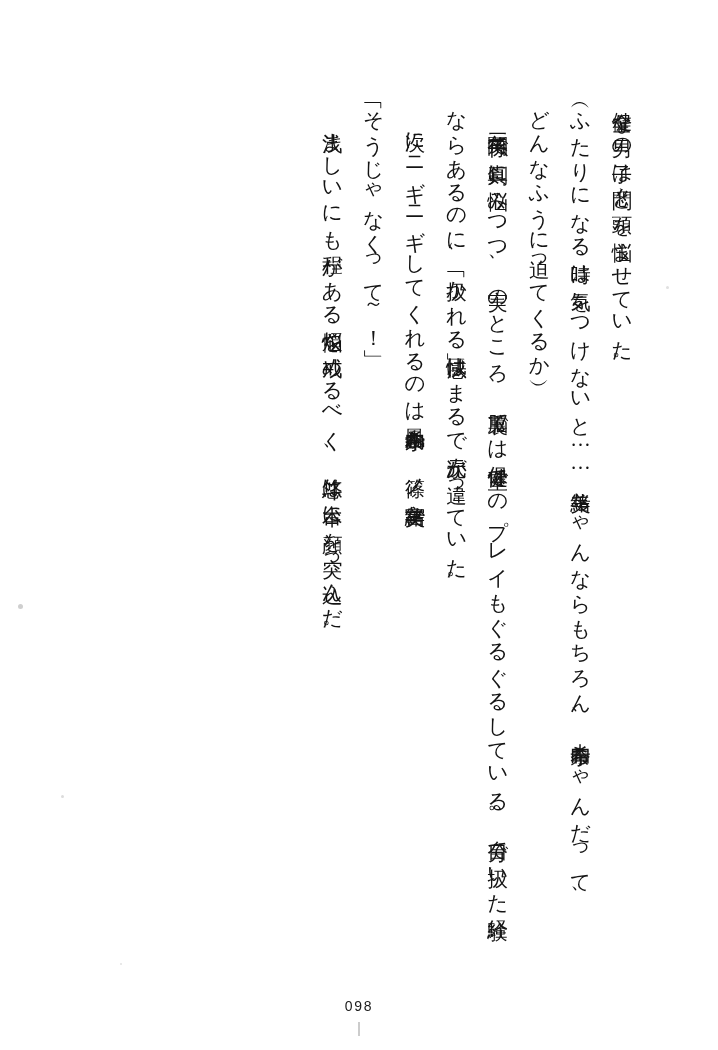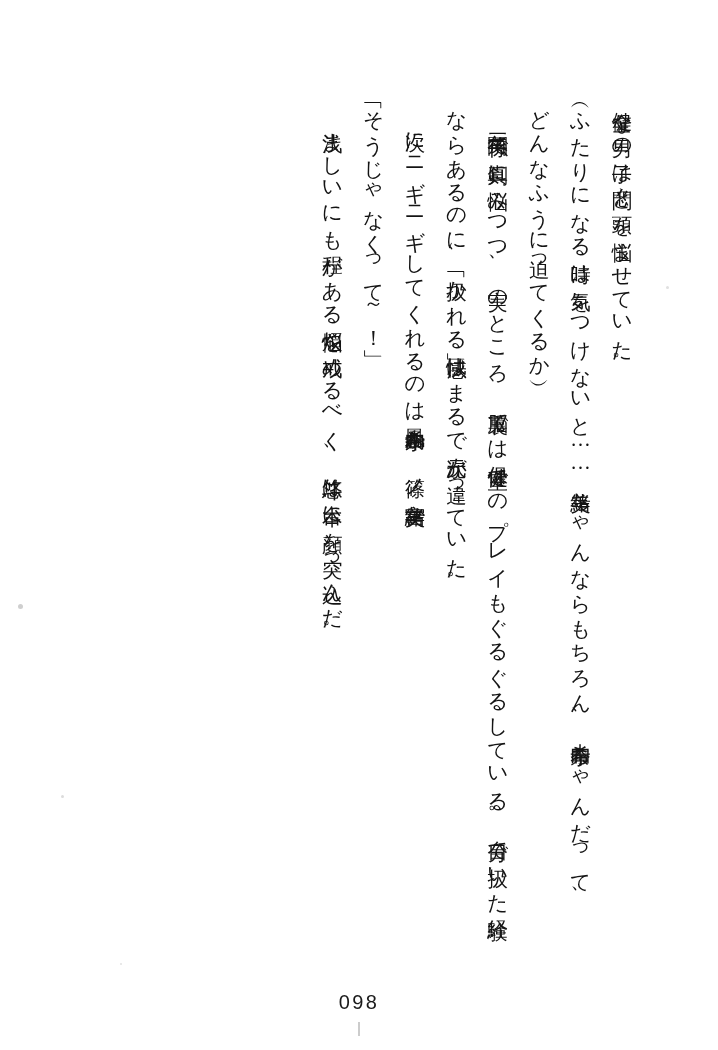--- a/index.html
+++ b/index.html
@@ -38,21 +38,21 @@
   }
   .text-block p.indent {
     text-indent: 1em;
   }
   .page-number {
     position: absolute;
     left: 0;
     right: 0;
     bottom: 36px;
     text-align: center;
-    font-size: 20px;
+    font-size: 14px;
     letter-spacing: 0.12em;
     color: #1a1a1a;
     font-family: "Liberation Sans", sans-serif;
   }
   .gutter-mark {
     position: absolute;
     bottom: 14px;
     left: 50%;
     transform: translateX(-50%);
     width: 1px;

